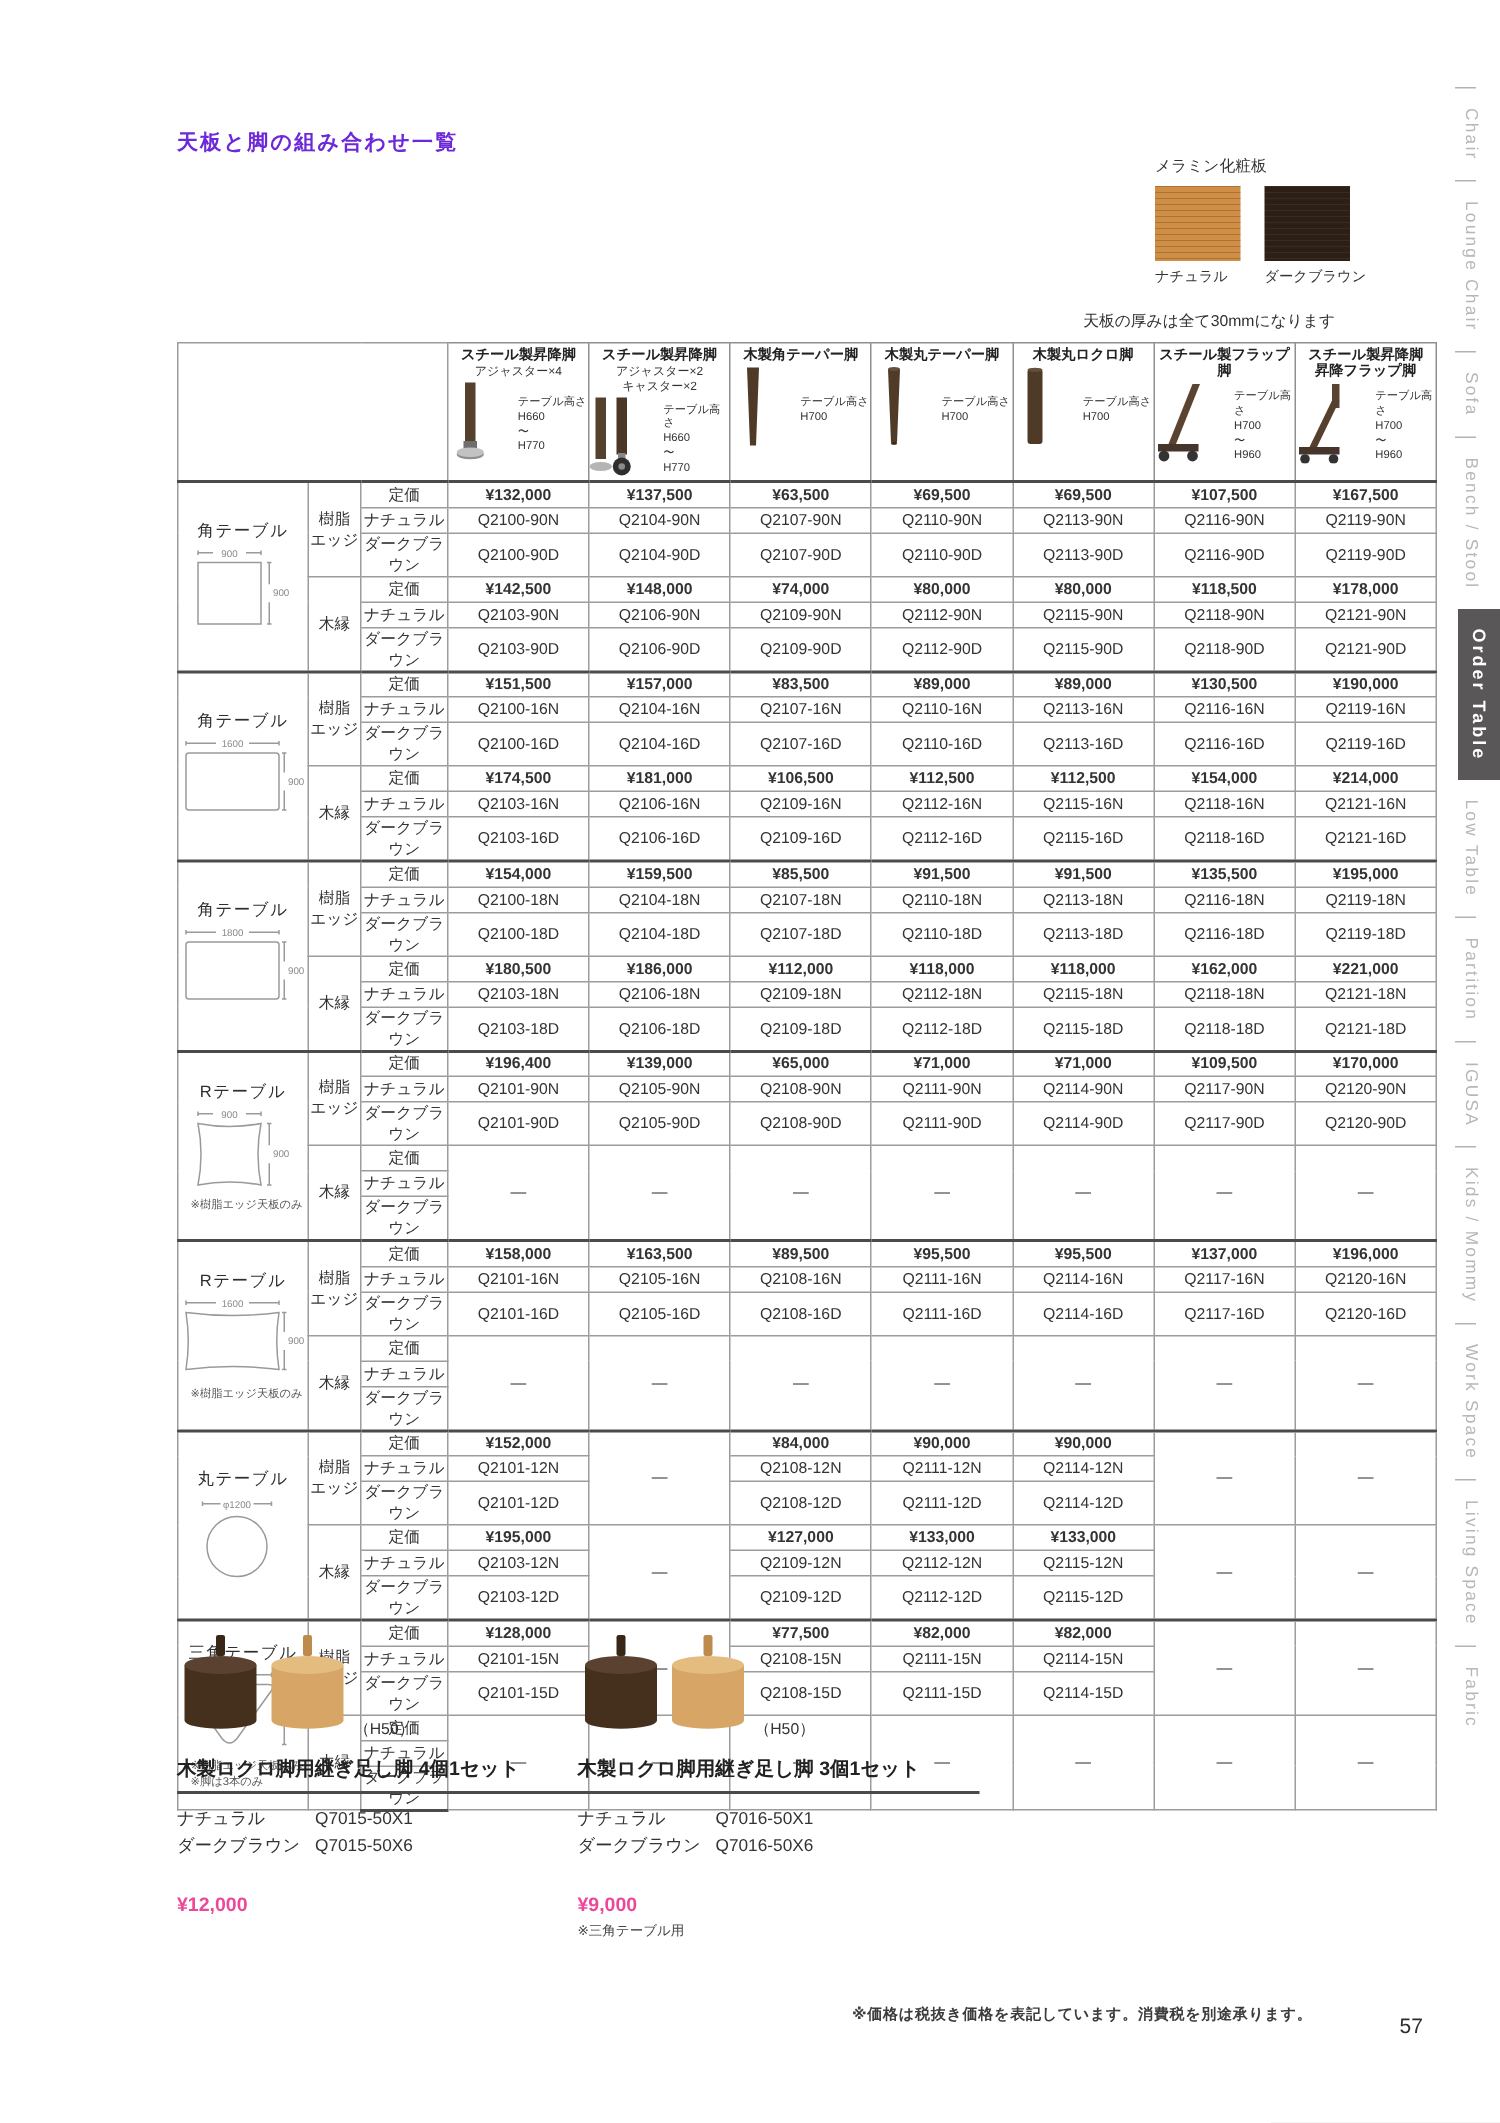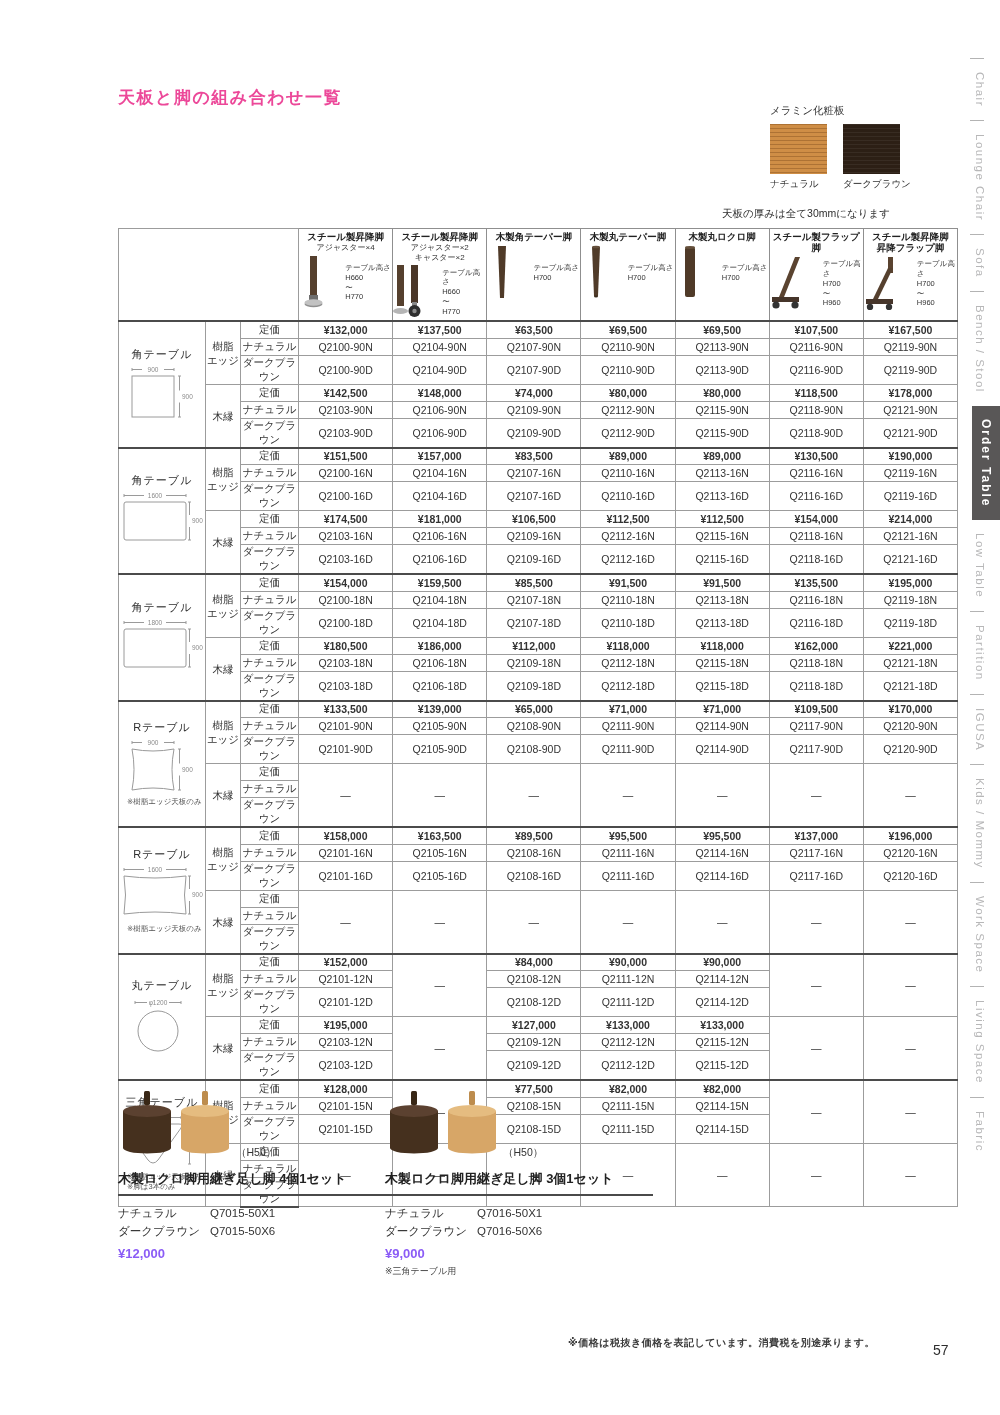--- a/index.html
+++ b/index.html
@@ -1,21 +1,21 @@
 <!DOCTYPE html>
 <html><head>
 <meta charset="utf-8">
 <style>
   html,body{margin:0;padding:0;background:#e9e9e9;}
   .page{position:relative;width:1000px;height:1415px;background:#ffffff;margin:0 auto;
         font-family:"Liberation Sans","DejaVu Sans",sans-serif;color:#333;overflow:hidden;}
 
   
-  .page-title{position:absolute;left:118px;top:86px;font-size:17px;font-weight:bold;
-              letter-spacing:1.5px;color:#ec4899;}
+  .page-title{position:absolute;left:118px;top:86px;font-size:14px;font-weight:bold;
+              letter-spacing:1.5px;color:#6d28d9;}
   .melamine{position:absolute;left:770px;top:104px;width:140px;}
   .melamine-label{font-size:10.5px;color:#333;margin-bottom:6px;}
   .swatch-row{display:flex;gap:16px;}
   .swatch{width:57px;height:50px;}
   .swatch-natural{background:#cf8e46;
      background-image:repeating-linear-gradient(180deg,rgba(122,72,25,.40) 0 1px,rgba(0,0,0,0) 1px 4px);}
   .swatch-dark{background:#2c1f15;
      background-image:repeating-linear-gradient(180deg,rgba(255,255,255,.06) 0 1px,rgba(0,0,0,0) 1px 4px);}
   .swatch-label{font-size:9.5px;color:#333;margin-top:4px;text-align:left;white-space:nowrap;}
   .thickness-note{position:absolute;left:0;top:207px;width:890px;text-align:right;
@@ -50,21 +50,21 @@
 
   
   .product-card{position:absolute;top:1088px;width:268px;}
   .product-card .imgs{display:flex;align-items:flex-end;height:72px;}
   .h-label{font-size:10.5px;color:#333;margin-left:2px;}
   .product-title{margin-top:10px;font-size:13px;font-weight:bold;color:#222;
                  padding-bottom:6px;border-bottom:2px solid #4a4a4a;white-space:nowrap;}
   .product-rows{margin-top:9px;}
   .product-row{font-size:11.5px;color:#333;line-height:1.55;}
   .product-row .c{display:inline-block;width:92px;}
-  .product-price{margin-top:5px;font-size:13px;font-weight:bold;color:#8b5cf6;}
+  .product-price{margin-top:21px;font-size:13px;font-weight:bold;color:#ec4899;}
   .product-note{margin-top:4px;font-size:9px;color:#444;}
 
   
   .sidebar{position:absolute;right:0;top:58px;width:46px;display:flex;flex-direction:column;
            align-items:flex-end;gap:13px;}
   .side-sep{width:14px;height:1px;background:#b3b3b3;margin-right:16px;}
   .side-item{writing-mode:vertical-rl;text-orientation:mixed;font-size:11.5px;color:#b7b7b8;
              letter-spacing:1.5px;margin-right:14px;white-space:nowrap;}
   .side-item.active{background:#595757;color:#ffffff;font-weight:bold;font-size:12px;
                     padding:13px 7px 13px 7px;margin-right:0;letter-spacing:2px;}
@@ -444,21 +444,21 @@
                   <text x="34" y="10" text-anchor="middle" fill="#8a8a8a" font-size="6.5">900</text>
                   <path d="M13,14 Q34,18 55,14 Q51,34.5 55,55 Q34,51 13,55 Q17,34.5 13,14 Z" stroke="#9a9a9a" stroke-width="1" fill="none"></path>
                   <path d="M59,14 h3 M60.5,14 v14.5 M60.5,40.5 v14.5 M59,55 h3" stroke="#9a9a9a" stroke-width="1" fill="none"></path>
                   <text x="63" y="36.5" fill="#8a8a8a" font-size="6.5">900</text>
                 </svg></span><div class="pnotes">
                 <div>※樹脂エッジ天板のみ</div>
               </div></td>
             <td class="edge" rowspan="3">樹脂
 エッジ</td>
             <td class="sub">定価</td>
-            <td class="price">¥133,500</td>
+            <td class="price">¥196,400</td>
             <td class="price">¥139,000</td>
             <td class="price">¥65,000</td>
             <td class="price">¥71,000</td>
             <td class="price">¥71,000</td>
             <td class="price">¥109,500</td>
             <td class="price">¥170,000</td>
           </tr>
           <tr class="datarow subrow">
             <td class="sub">ナチュラル</td>
             <td class="code">Q2101-90N</td>

